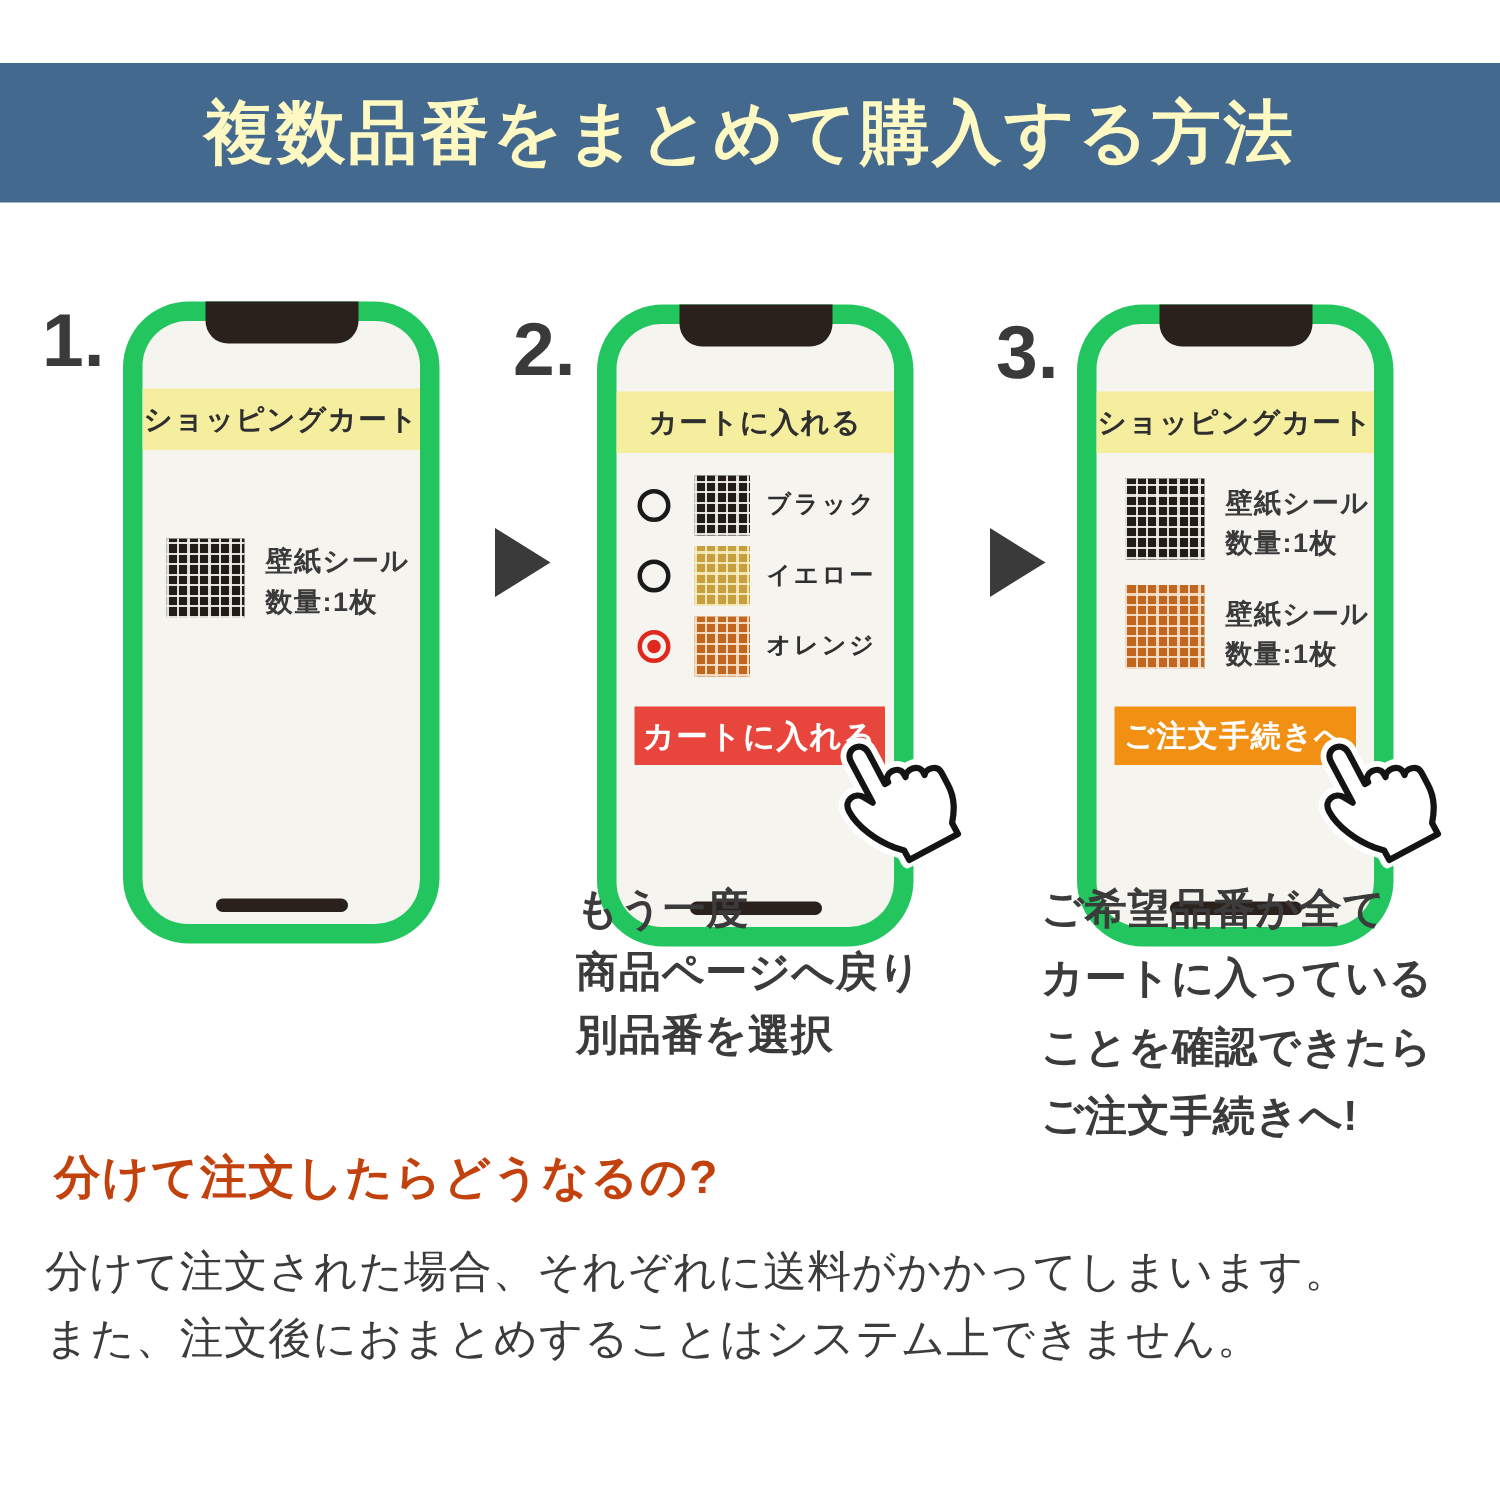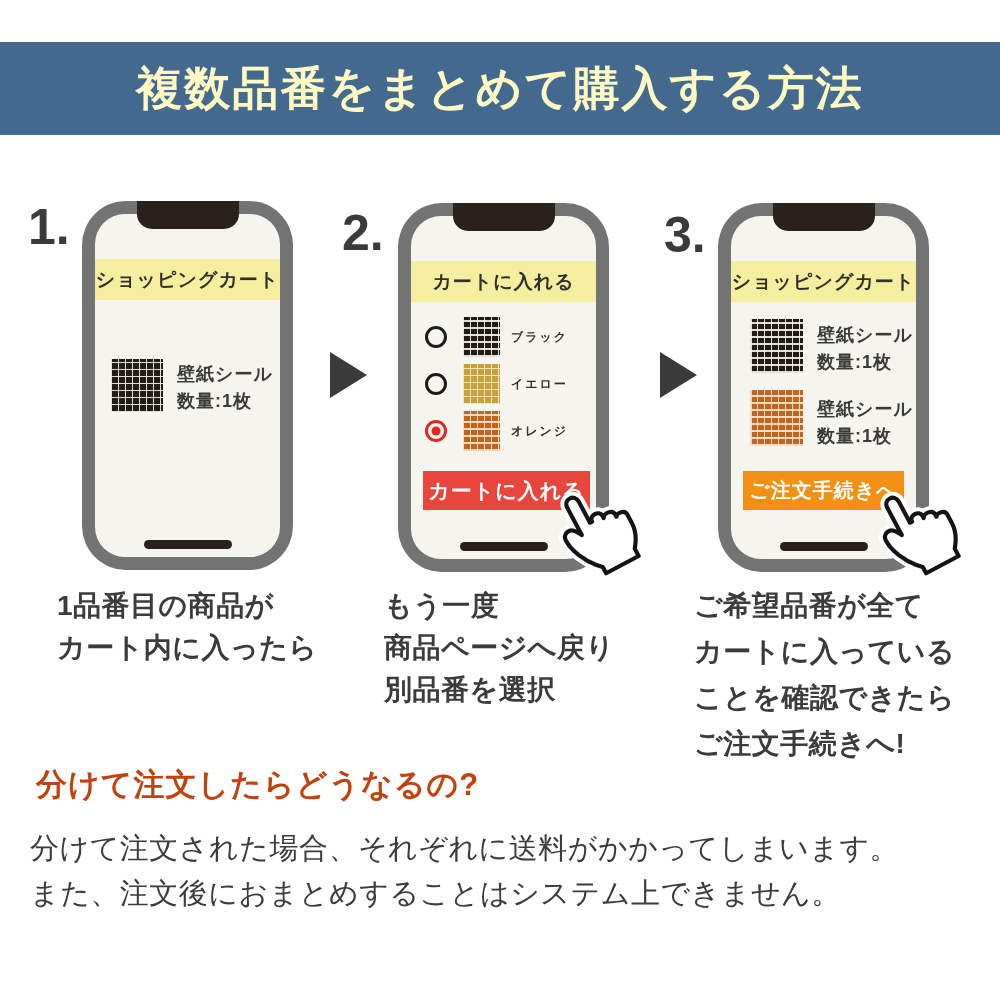--- a/index.html
+++ b/index.html
@@ -18,21 +18,21 @@
   .num2 { left:342px; top:204px; }
   .num3 { left:664px; top:206px; }
 
   
   .arrow { position:absolute; width:0; height:0;
            border-left:37px solid #3a3a3a; border-top:23px solid transparent; border-bottom:23px solid transparent; }
   .arrow1 { left:330px; top:352px; }
   .arrow2 { left:660px; top:352px; }
 
   
-  .phone { position:absolute; width:211px; height:369px; background:#737373; border-radius:44px; }
+  .phone { position:absolute; width:211px; height:428px; background:#22c55e; border-radius:44px; }
   .phone1 { left:82px;  top:201px; }
   .phone2 { left:398px; top:203px; }
   .phone3 { left:718px; top:203px; }
   .screen { position:absolute; left:13px; top:13px; right:13px; bottom:13px; background:#f6f4ef;
             border-radius:30px; overflow:hidden; }
   .notch { position:absolute; top:0; left:50%; transform:translateX(-50%); width:102px; height:28px;
            background:#2a211c; border-radius:0 0 15px 15px; z-index:2; }
   .home-bar { position:absolute; left:50%; transform:translateX(-50%); bottom:8px; width:88px; height:9px;
               border-radius:5px; background:#2a211c; }
 
@@ -57,21 +57,21 @@
 
   
   .opt-row { position:absolute; left:0; right:0; height:40px; }
   .radio { position:absolute; left:14px; top:50%; transform:translateY(-50%); width:22px; height:22px;
            border-radius:50%; border:3.5px solid #1a1a1a; background:#f6f4ef; }
   .radio.selected { border-color:#e0281e; }
   .radio.selected::after { content:""; position:absolute; left:50%; top:50%; transform:translate(-50%,-50%);
            width:9px; height:9px; border-radius:50%; background:#e0281e; }
   .opt-swatch { left:52px; top:50%; transform:translateY(-50%); width:37px; height:40px; }
   .opt-label { position:absolute; left:100px; top:50%; transform:translateY(-50%);
-               font-size:12px; font-weight:700; color:#2f2f2f; letter-spacing:2px; }
+               font-size:16px; font-weight:700; color:#2f2f2f; letter-spacing:2px; }
 
   
   .p-button { position:absolute; left:12px; top:255px; height:39px; display:flex; align-items:center;
               justify-content:center; color:#fff; font-weight:800; letter-spacing:1px; border:none; }
   .btn-red { width:167px; background:#e8463c; font-size:21px; }
   .btn-orange { width:161px; background:#f29013; font-size:20px; }
 
   
   .cursor { position:absolute; left:150px; top:280px; width:95px; height:95px;
             transform:rotate(-28deg); z-index:5; pointer-events:none; }
@@ -169,22 +169,20 @@
       <button class="p-button btn-orange">ご注文手続きへ</button>
       <div class="home-bar"></div>
     </div>
     <div class="notch"></div>
     <svg class="cursor" viewBox="0 0 70 80">
       <path d="M22 66 C15 58 9 46 9 36 C9 29 17 28 20 33 L23 38 L23 12 C23 4 34 4 34 12 L34 32 L36 32 C36 26 46 26 46 32 L46 34 C48 30 56 31 56 36 L56 38 C58 35 65 36 65 41 L65 49 C65 58 61 64 57 69 L57 76 L26 76 L26 70 Z" fill="#ffffff" stroke="#ffffff" stroke-width="10" stroke-linejoin="round"></path>
       <path d="M22 66 C15 58 9 46 9 36 C9 29 17 28 20 33 L23 38 L23 12 C23 4 34 4 34 12 L34 32 L36 32 C36 26 46 26 46 32 L46 34 C48 30 56 31 56 36 L56 38 C58 35 65 36 65 41 L65 49 C65 58 61 64 57 69 L57 76 L26 76 L26 70 Z" fill="#ffffff" stroke="#141414" stroke-width="3.5" stroke-linejoin="round"></path>
     </svg>
   </div>
 
-  <div class="caption cap1">1品番目の商品が
-カート内に入ったら</div>
   <div class="caption cap2">もう一度
 商品ページへ戻り
 別品番を選択</div>
   <div class="caption cap3">ご希望品番が全て
 カートに入っている
 ことを確認できたら
 ご注文手続きへ!</div>
 
   <div class="footer-heading">
     <span class="hl">分けて注文したらどうなるの?</span>

